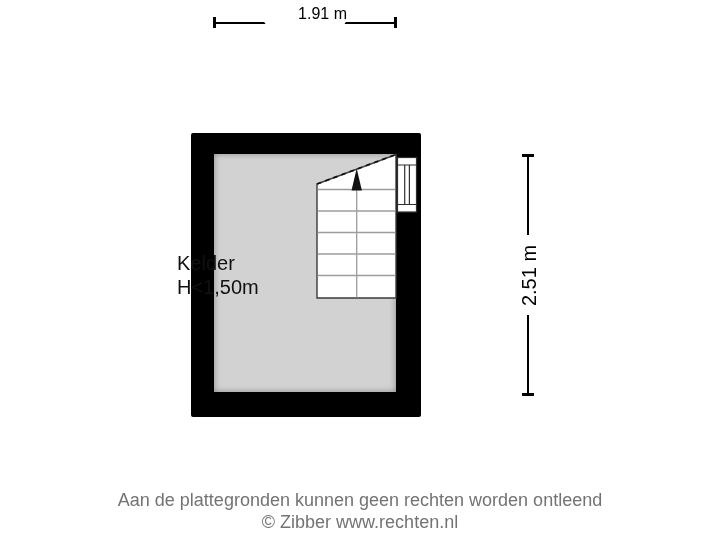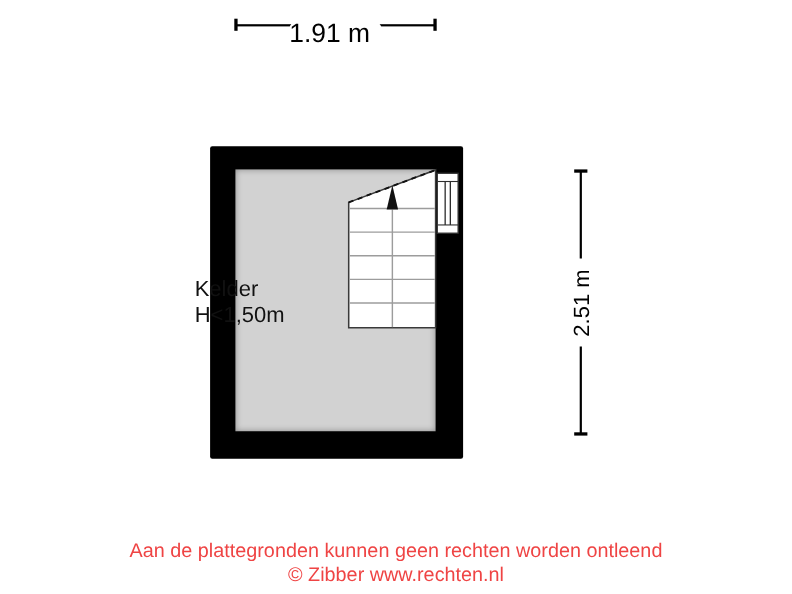--- a/index.html
+++ b/index.html
@@ -6,22 +6,22 @@
   .canvas{
     position:relative;width:720px;height:540px;background:#ffffff;overflow:hidden;
     font-family:"Liberation Sans", sans-serif;color:#111111;
   }
   
   .dim-line-h{position:absolute;left:214px;top:22px;width:182px;height:2px;background:#000;}
   .dim-tick-v{position:absolute;width:3px;height:11px;background:#000;}
   .dim-tick-v.left{left:213px;top:17px;}
   .dim-tick-v.right{left:394px;top:17px;}
   .dim-label-top{
-    position:absolute;left:263px;top:18px;width:84px;height:26px;line-height:26px;
-    background:#ffffff;border-radius:9px;text-align:left;font-size:24px;color:#000;
+    position:absolute;left:263px;top:1px;width:84px;height:26px;line-height:26px;
+    background:#ffffff;border-radius:9px;text-align:right;font-size:16px;color:#000;
   }
   .dim-line-v{position:absolute;left:527px;top:155px;width:2px;height:240px;background:#000;}
   .dim-tick-h{position:absolute;width:12px;height:3px;background:#000;}
   .dim-tick-h.top{left:522px;top:154px;}
   .dim-tick-h.bottom{left:522px;top:393px;}
   .dim-label-right{
     position:absolute;left:516px;top:235px;width:28px;height:80px;background:#ffffff;
     border-radius:9px;display:flex;align-items:center;justify-content:center;
   }
   .dim-label-right span{
@@ -34,21 +34,21 @@
     box-shadow:inset 0 0 6px rgba(0,0,0,0.35);
   }
   .plan-svg{position:absolute;left:0;top:0;width:720px;height:540px;pointer-events:none;}
   .room-label{
     position:absolute;left:177px;top:251px;width:200px;text-align:left;
     font-size:20px;line-height:24px;color:#111111;
   }
   
   .footer{
     position:absolute;left:0;top:490px;width:720px;text-align:center;
-    font-size:18px;line-height:21.5px;color:#ef4444;
+    font-size:18px;line-height:21.5px;color:#737373;
   }
 </style>
 </head>
 <body>
 
 <div class="canvas">
 
   <div class="dim-line-h"></div>
   <div class="dim-tick-v left"></div>
   <div class="dim-tick-v right"></div>

